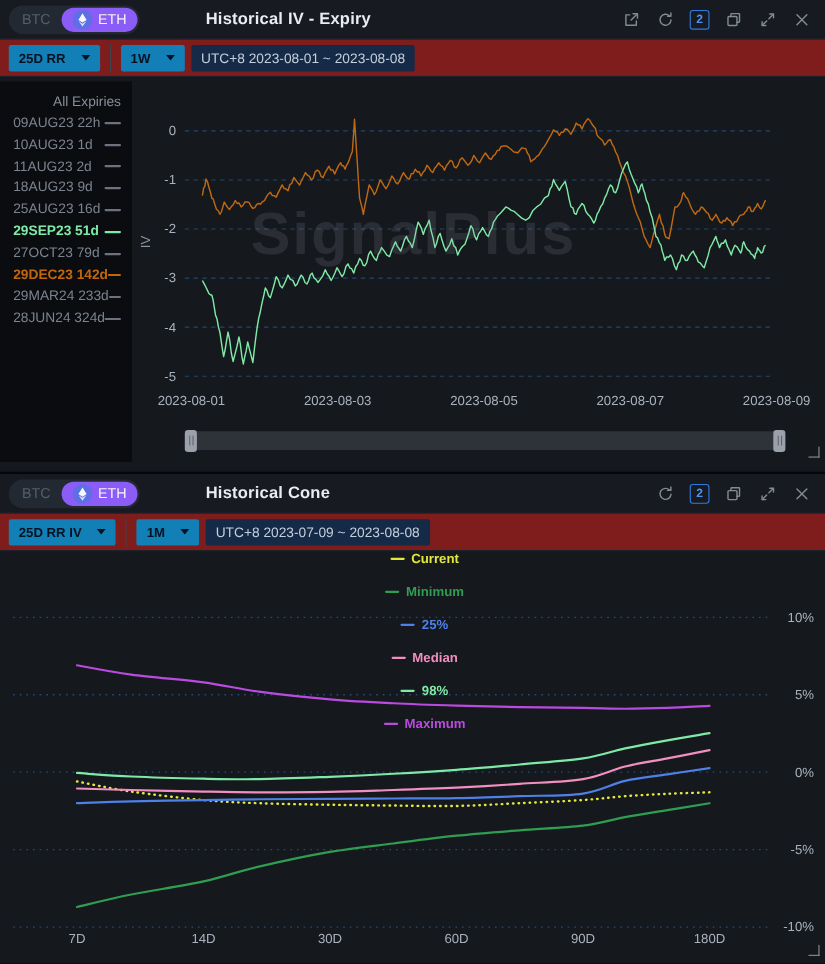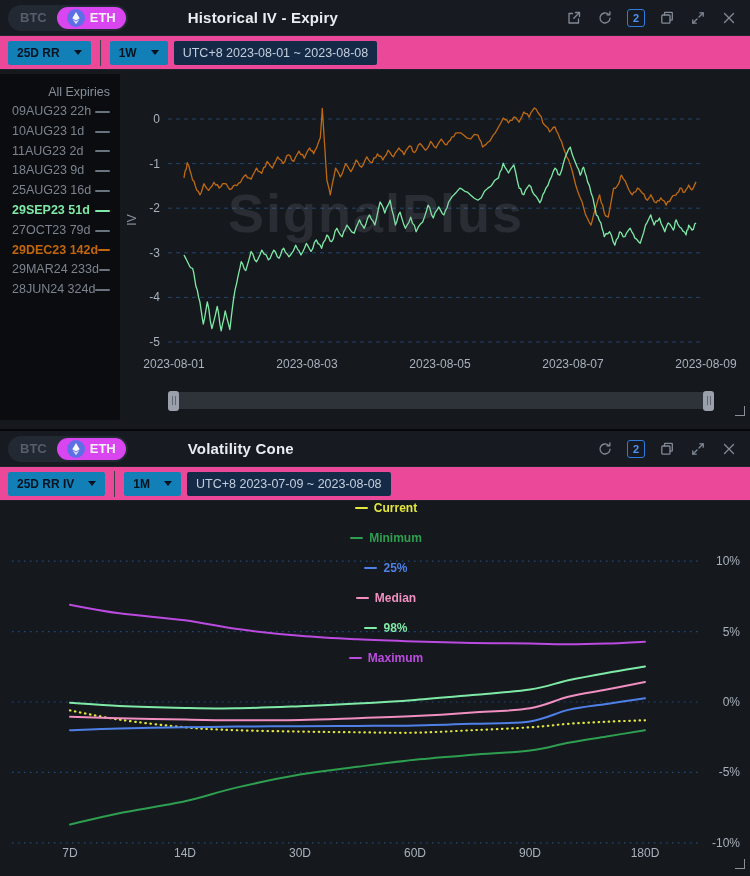--- a/index.html
+++ b/index.html
@@ -4,32 +4,32 @@
 <style>
   * { box-sizing: border-box; margin: 0; padding: 0; }
   html,body { width: 750px; height: 876px; background: #0c0e12; font-family: "Liberation Sans", sans-serif; overflow: hidden; }
   .panel { position: relative; width: 750px; background: #15181d; }
   #panel1 { height: 429px; }
   #panel2 { height: 447px; border-top: 2px solid #05070a; }
 
   
   .phead { height: 36px; display: flex; align-items: center; padding: 0 12px 0 8px; background: #171b21; border-bottom: 1px solid #20262e; }
   .coin-toggle { display: flex; align-items: center; background: #232933; border-radius: 13px; height: 26px; padding: 2px; }
-  .coin-seg { display: flex; align-items: center; gap: 5px; padding: 0 10px; height: 22px; border-radius: 11px; font-size: 13px; font-weight: 700; color: #555e6b; cursor: pointer; }
-  .coin-seg.active { background: #d946ef; color: #f2f4f7; }
+  .coin-seg { display: flex; align-items: center; gap: 5px; padding: 0 10px; height: 22px; border-radius: 11px; font-size: 13px; font-weight: 400; color: #555e6b; cursor: pointer; }
+  .coin-seg.active { background: #8b5cf6; color: #f2f4f7; }
   .eth-badge { width: 18px; height: 18px; display: inline-flex; }
   .ptitle { margin-left: 12px; font-size: 15px; font-weight: 700; color: #e9ecf0; letter-spacing: 0.2px; padding-left: 48px; }
   .hspacer { flex: 1; }
   .hicons { display: flex; align-items: center; gap: 13px; }
   .hicon { width: 18px; height: 18px; display: inline-flex; align-items: center; justify-content: center; color: #828a96; cursor: pointer; }
   .hicon svg { stroke: #828a96; fill: none; stroke-width: 1.3; stroke-linecap: round; stroke-linejoin: round; }
   .badge { min-width: 18px; height: 18px; border: 1.5px solid #2d7de0; border-radius: 3px; color: #4f93f2; font-size: 11px; font-weight: 700; display: inline-flex; align-items: center; justify-content: center; cursor: pointer; }
 
   
-  .toolbar { height: 34px; display: flex; align-items: center; padding: 0 8px; background: #ec4899; border-bottom: 1px solid #1d222a; }
+  .toolbar { height: 34px; display: flex; align-items: center; padding: 0 8px; background: #7f1d1d; border-bottom: 1px solid #1d222a; }
   .dd { height: 24px; background: #1280b6; border-radius: 2px; display: inline-flex; align-items: center; gap: 14px; padding: 0 9px; cursor: pointer; }
   .dd .dd-label { font-size: 12px; font-weight: 700; color: #05121f; }
   .caret { width: 0; height: 0; border-left: 4.5px solid transparent; border-right: 4.5px solid transparent; border-top: 5px solid #05121f; }
   .vdiv { width: 1px; height: 26px; background: #3c434f; margin: 0 9px; }
   .range-chip { height: 24px; background: #152a46; border-radius: 2px; display: inline-flex; align-items: center; padding: 0 9px; font-size: 12.5px; color: #c4cfdd; margin-left: 6px; }
 
   
   .p1body { position: relative; height: 359px; text-align: right; }
   .sidebar { position: absolute; left: 0; top: 4px; width: 120px; height: 346px; background: #0b0c0f; padding-top: 8px; }
   .sb-head { font-size: 12.5px; color: #868e9a; padding: 0 10px 0 12px; line-height: 20px; }
@@ -219,21 +219,21 @@
         <span class="eth-badge">
           <svg width="18" height="18" viewBox="0 0 18 18">
               <circle cx="9" cy="9" r="9" fill="#5e6fe6"></circle>
               <path d="M9 3.1 12.7 9.2 9 11.5 5.3 9.2Z" fill="#ffffff" opacity="0.95"></path>
               <path d="M9 12.6 12.5 10.3 9 15.2 5.5 10.3Z" fill="#ffffff" opacity="0.8"></path>
             </svg>
         </span>
         <span>ETH</span>
       </span>
     </div>
-    <span class="ptitle">Volatility Cone</span>
+    <span class="ptitle">Historical Cone</span>
     <span class="hspacer"></span>
     <div class="hicons">
       <span class="hicon">
           <svg width="16" height="16" viewBox="0 0 16 16">
             <path d="M13 8.2a5 5 0 1 1-1.4-3.7"></path>
             <path d="M12.9 1.8v3h-3"></path>
           </svg>
         </span>
       <span class="badge">2</span>
       <span class="hicon">

